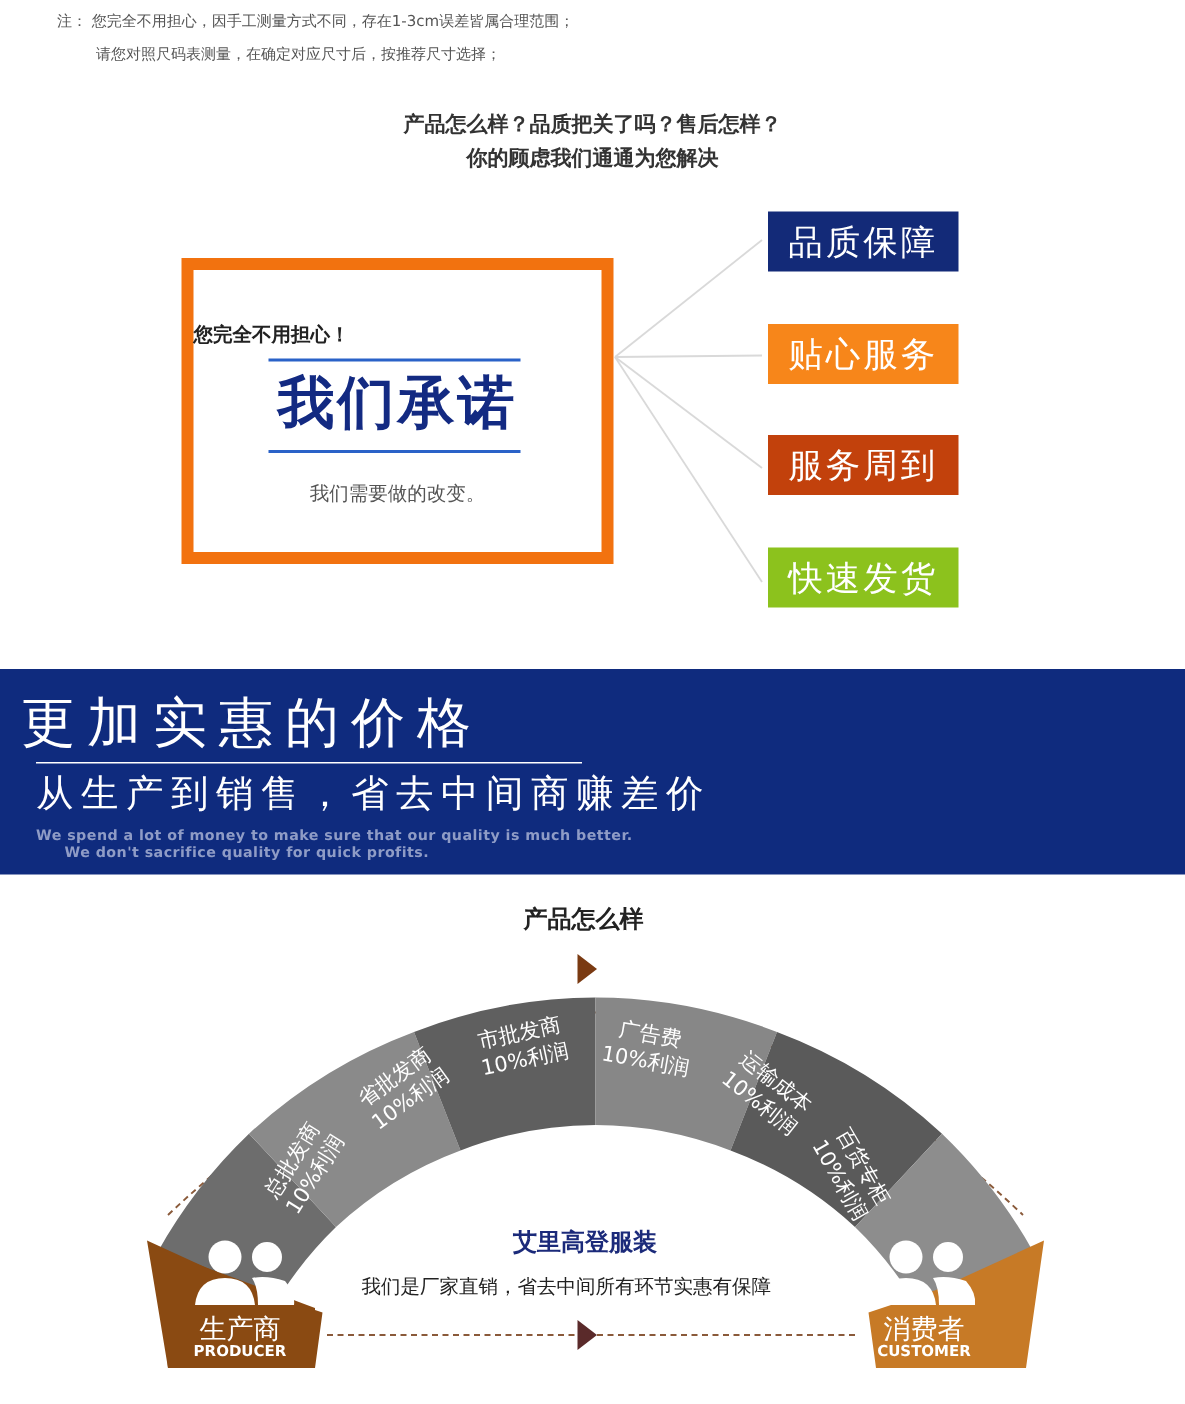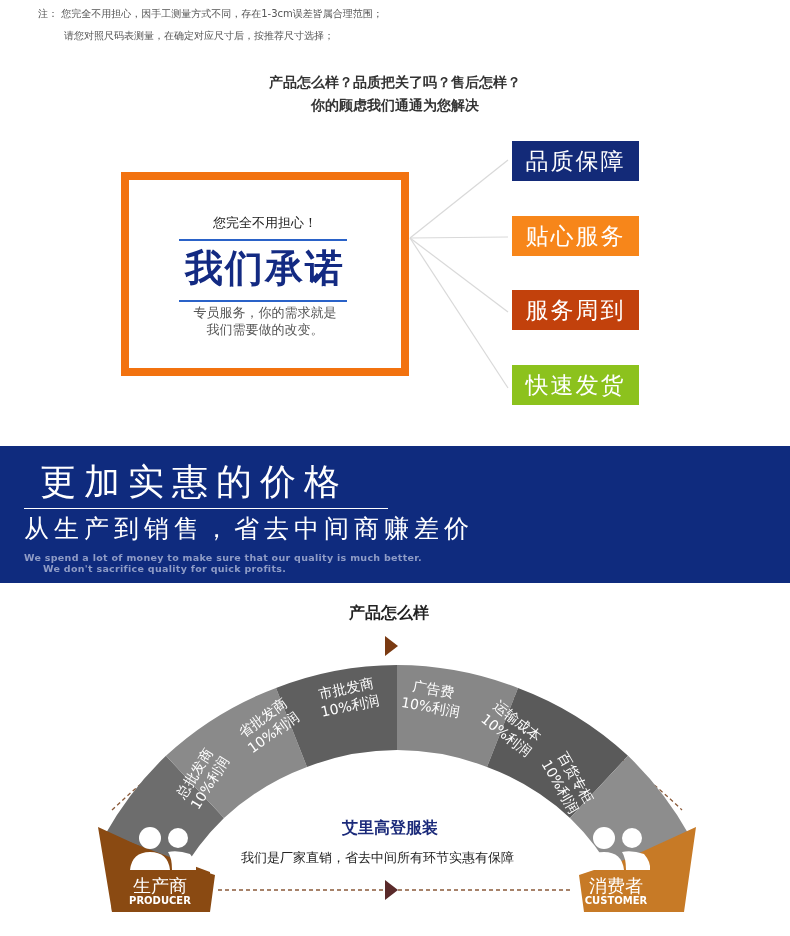--- a/index.html
+++ b/index.html
@@ -1,21 +1,21 @@
 <!DOCTYPE html>
 <html><head>
 <meta charset="utf-8">
 <style>
   html,body{margin:0;padding:0;background:#fff;}
   body{width:790px;height:936px;position:relative;overflow:hidden;font-family:"DejaVu Sans","Liberation Sans",sans-serif;}
   .abs{position:absolute;}
   .note{font-size:10px;color:#555;white-space:nowrap;}
   .q{font-size:14px;font-weight:bold;color:#333;text-align:center;width:790px;left:0;}
   .promise-box{left:121px;top:172px;width:288px;height:204px;box-sizing:border-box;border:8px solid #f2720f;background:#fff;}
-  .pb-sub{font-size:13px;font-weight:normal;color:#222;width:100%;text-align:center;}
+  .pb-sub{font-size:13px;font-weight:bold;color:#222;width:100%;}
   .pb-line{height:2px;background:#2a62c8;}
   .pb-title{font-size:38px;font-weight:bold;color:#132a82;letter-spacing:2px;text-align:center;width:100%;}
   .pb-desc{font-size:13px;color:#555;text-align:center;width:100%;line-height:17px;}
   .tag{width:127px;height:40px;color:#fff;font-size:23px;display:flex;align-items:center;justify-content:center;letter-spacing:2px;}
   .banner{left:0;top:446px;width:790px;height:137px;background:#0f2b7e;}
   .b-title{color:#fff;font-size:36px;letter-spacing:8px;white-space:nowrap;}
   .b-line{height:1px;background:#fff;}
   .b-sub{color:#fff;font-size:25px;letter-spacing:5px;white-space:nowrap;}
   .b-en{color:#8f9cc6;font-size:9.5px;line-height:11px;white-space:nowrap;letter-spacing:0.3px;font-weight:bold;}
   .flow-title{font-size:16px;font-weight:bold;color:#222;}
@@ -42,31 +42,30 @@
     <line x1="410" y1="238" x2="508" y2="312"></line>
     <line x1="410" y1="238" x2="508" y2="388"></line>
   </g>
 </svg>
 
 <div class="abs promise-box">
   <div class="abs pb-sub" style="top:34px;">您完全不用担心！</div>
   <div class="abs pb-line" style="left:50px;width:168px;top:59px;"></div>
   <div class="abs pb-title" style="top:63px;">我们承诺</div>
   <div class="abs pb-line" style="left:50px;width:168px;top:120px;"></div>
-  <div class="abs pb-desc" style="top:124px;">专员服务，你的需求就是</div>
   <div class="abs pb-desc" style="top:141px;">我们需要做的改变。</div>
 </div>
 
 <div class="abs tag" style="left:512px;top:141px;background:#132a78;">品质保障</div>
 <div class="abs tag" style="left:512px;top:216px;background:#f7861a;">贴心服务</div>
 <div class="abs tag" style="left:512px;top:290px;background:#c2410c;">服务周到</div>
 <div class="abs tag" style="left:512px;top:365px;background:#8cc21d;">快速发货</div>
 
 <div class="abs banner">
-  <div class="abs b-title" style="left:40px;top:12px;">更加实惠的价格</div>
+  <div class="abs b-title" style="left:14px;top:12px;">更加实惠的价格</div>
   <div class="abs b-line" style="left:24px;top:62px;width:364px;"></div>
   <div class="abs b-sub" style="left:24px;top:66px;">从生产到销售，省去中间商赚差价</div>
   <div class="abs b-en" style="left:24px;top:106px;">We spend a lot of money to make sure that our quality is much better.</div>
   <div class="abs b-en" style="left:24px;top:117px;margin-left:19px;">We don't sacrifice quality for quick profits.</div>
 </div>
 
 <div class="abs flow-title" style="left:349px;top:603px;">产品怎么样</div>
 
 <svg class="abs" style="left:0;top:600px;" width="790" height="336">
   <defs>

